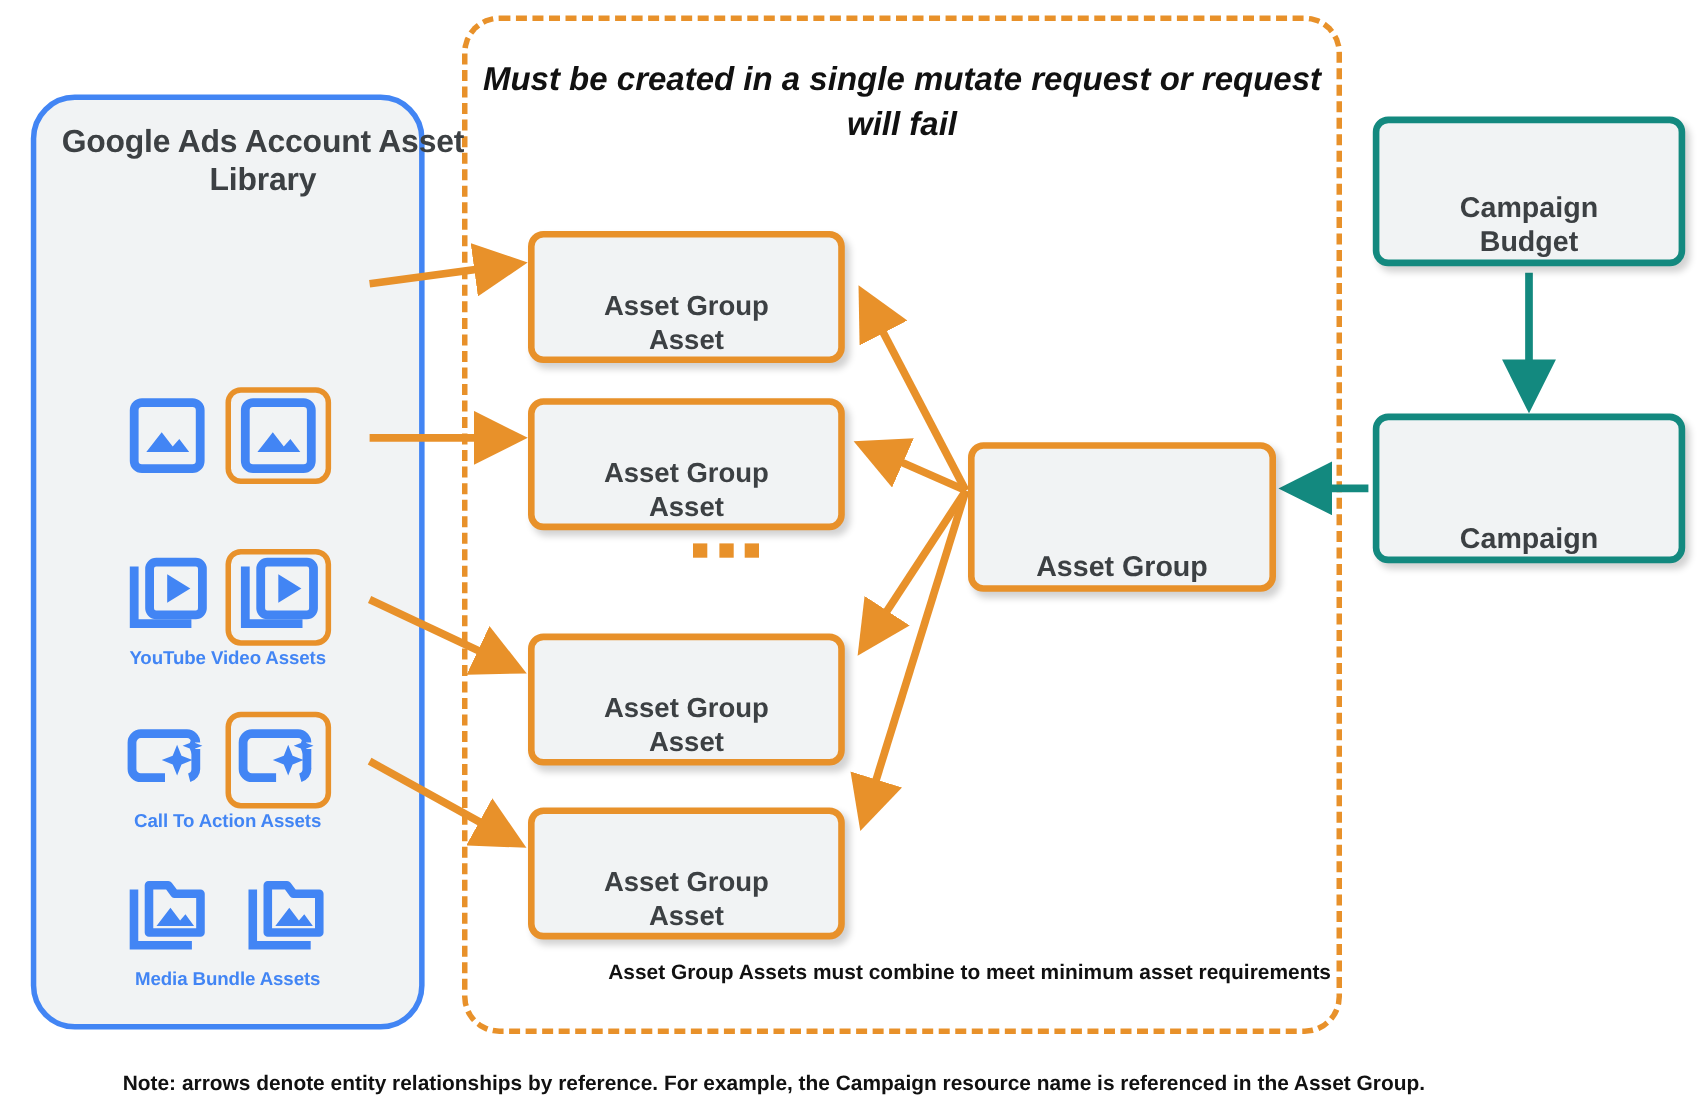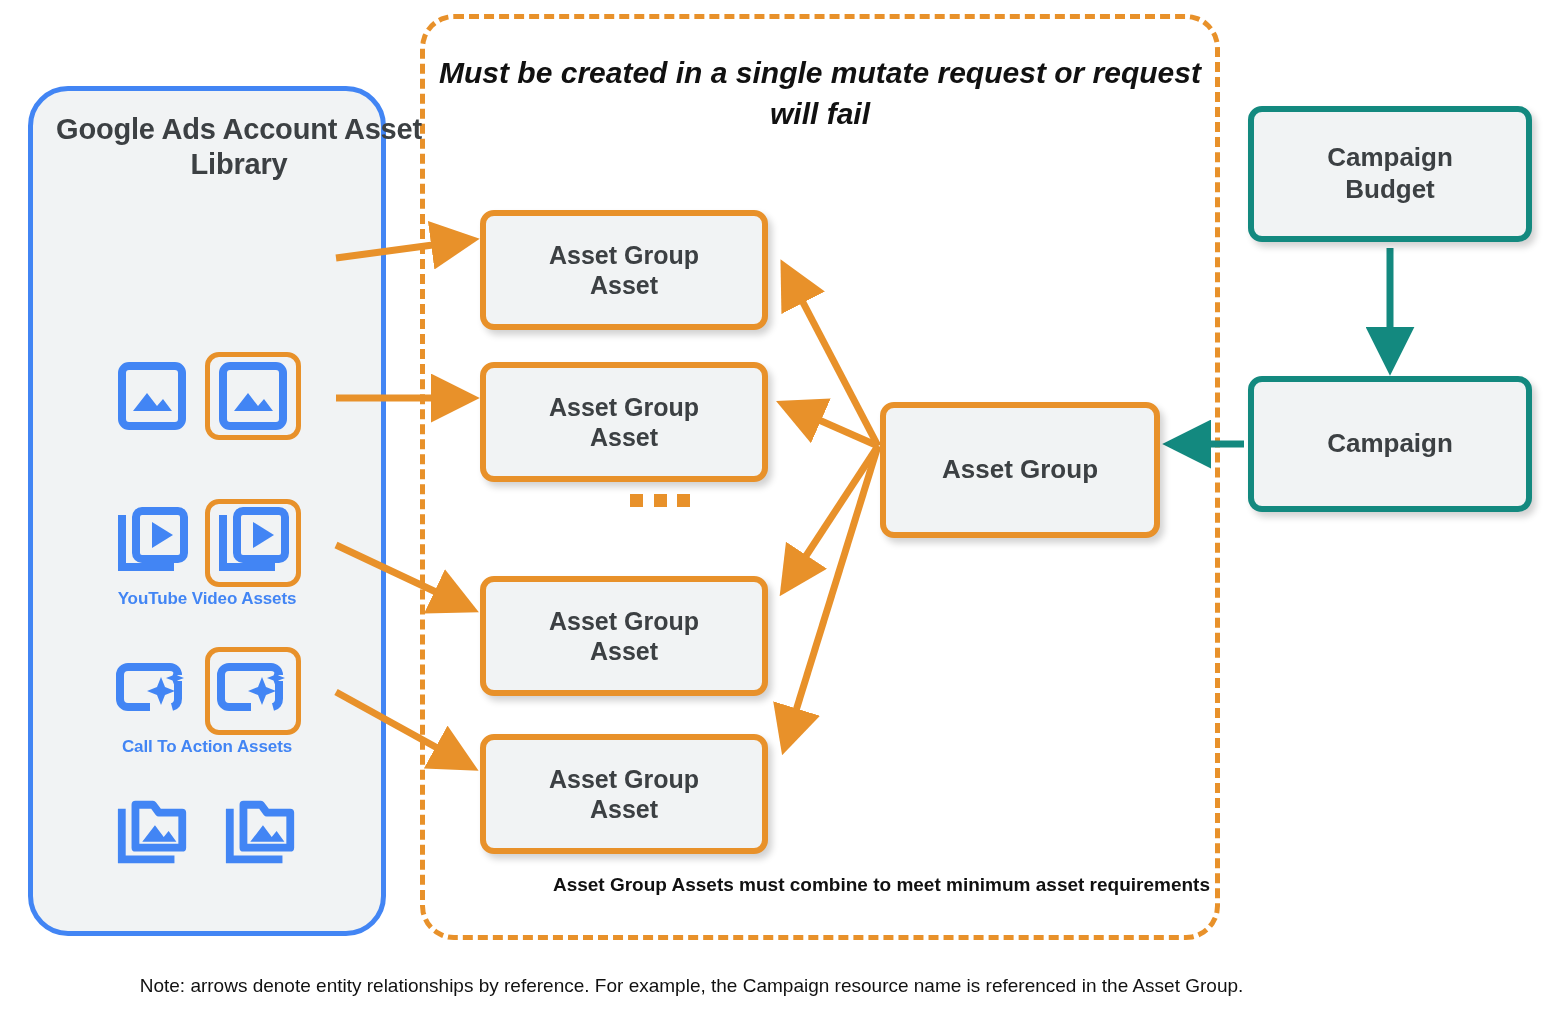--- a/index.html
+++ b/index.html
@@ -8,21 +8,21 @@
     font-family:"Liberation Sans", sans-serif;
     color:#3c4043;
   }
   #stage{position:absolute;inset:0;}
 
   
   .node{
     position:absolute;background:#f1f3f4;
     border-radius:14px;
     box-sizing:border-box;
-    display:flex;align-items:center;justify-content:center;
+    display:flex;align-items:flex-end;justify-content:center;
     text-align:center;
     box-shadow:4px 5px 7px rgba(0,0,0,0.18);
     line-height:1.22;
     z-index:6;
   }
   .node.orange{border:6px solid #e8912a;margin-top:24px;}
   .node.teal{border:6px solid #13897f;}
   .node span{display:block;}
 
   
@@ -76,22 +76,22 @@
     display:flex;justify-content:space-between;align-items:center;}
   #ellipsis i{display:block;width:13px;height:13px;background:#e8912a;}
 
   
   #asset-group{left:880px;top:378px;width:280px;height:136px;font-size:26px;font-weight:700;}
   #campaign-budget{left:1248px;top:106px;width:284px;height:136px;font-size:26px;font-weight:700;}
   #campaign{left:1248px;top:376px;width:284px;height:136px;font-size:26px;font-weight:700;}
 
   
   #bottom-note{
-    position:absolute;left:0;top:975px;width:1383px;text-align:center;
-    font-size:19px;font-weight:400;color:#111111;z-index:7;
+    position:absolute;left:12px;top:975px;width:1383px;text-align:center;
+    font-size:19px;font-weight:700;color:#111111;z-index:7;
   }
 
   svg#wires{position:absolute;left:0;top:0;width:1552px;height:1017px;z-index:5;}
   svg.glyph{display:block;}
 </style>
 </head>
 <body>
 
 <div id="stage">
 
@@ -179,20 +179,21 @@
         </svg>
       </div>
       <div class="icon-wrap">
         <svg class="glyph" width="80" height="76" viewBox="0 0 80 76" aria-hidden="true">
           <path d="M8 16 L8 64 L58 64" fill="none" stroke="#4285f4" stroke-width="8" stroke-linecap="square"></path>
           <path d="M22 8 L40 8 L46 16 L70 16 L70 52 L22 52 Z" fill="none" stroke="#4285f4" stroke-width="8" stroke-linejoin="round"></path>
           <path d="M29 46 L42 29 L51 41 L56 35 L64 46 Z" fill="#4285f4"></path>
         </svg>
       </div>
     </div>
+    <div class="asset-caption">Media Bundle  Assets</div>
   </div>
 
   <svg id="wires" viewBox="0 0 1552 1017">
     <defs>
       <marker id="ar-o" markerWidth="7" markerHeight="7" refX="5.6" refY="3.5" orient="auto">
         <path d="M0,0 L7,3.5 L0,7 z" fill="#e8912a"></path>
       </marker>
       <marker id="ar-t" markerWidth="7" markerHeight="7" refX="5.6" refY="3.5" orient="auto">
         <path d="M0,0 L7,3.5 L0,7 z" fill="#13897f"></path>
       </marker>

